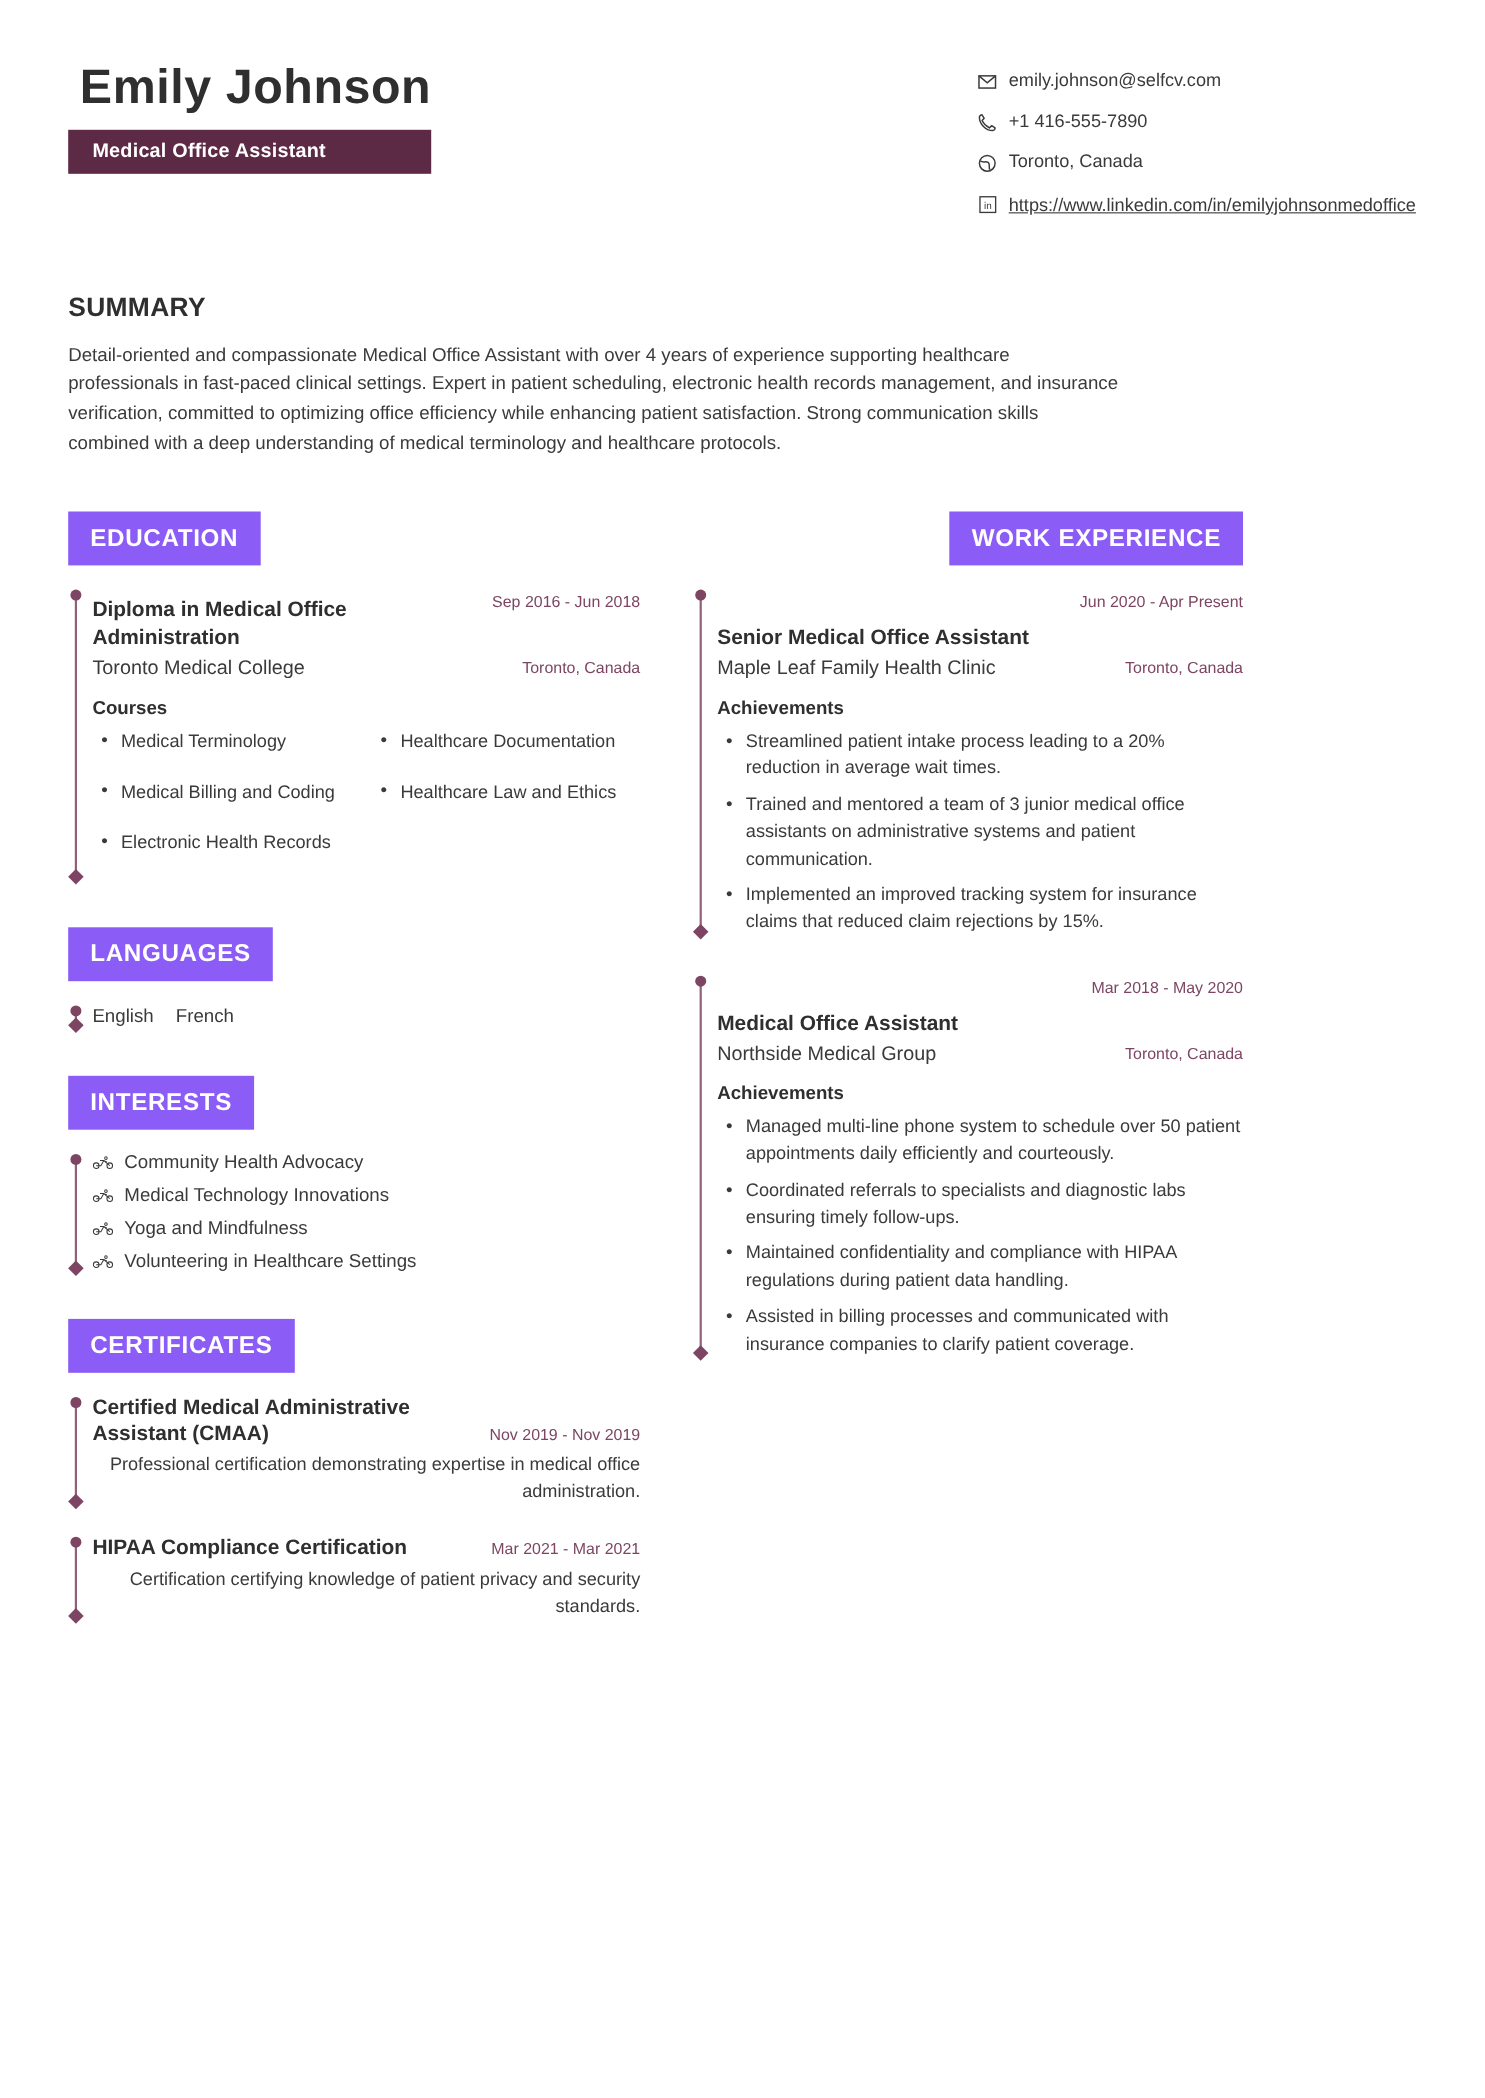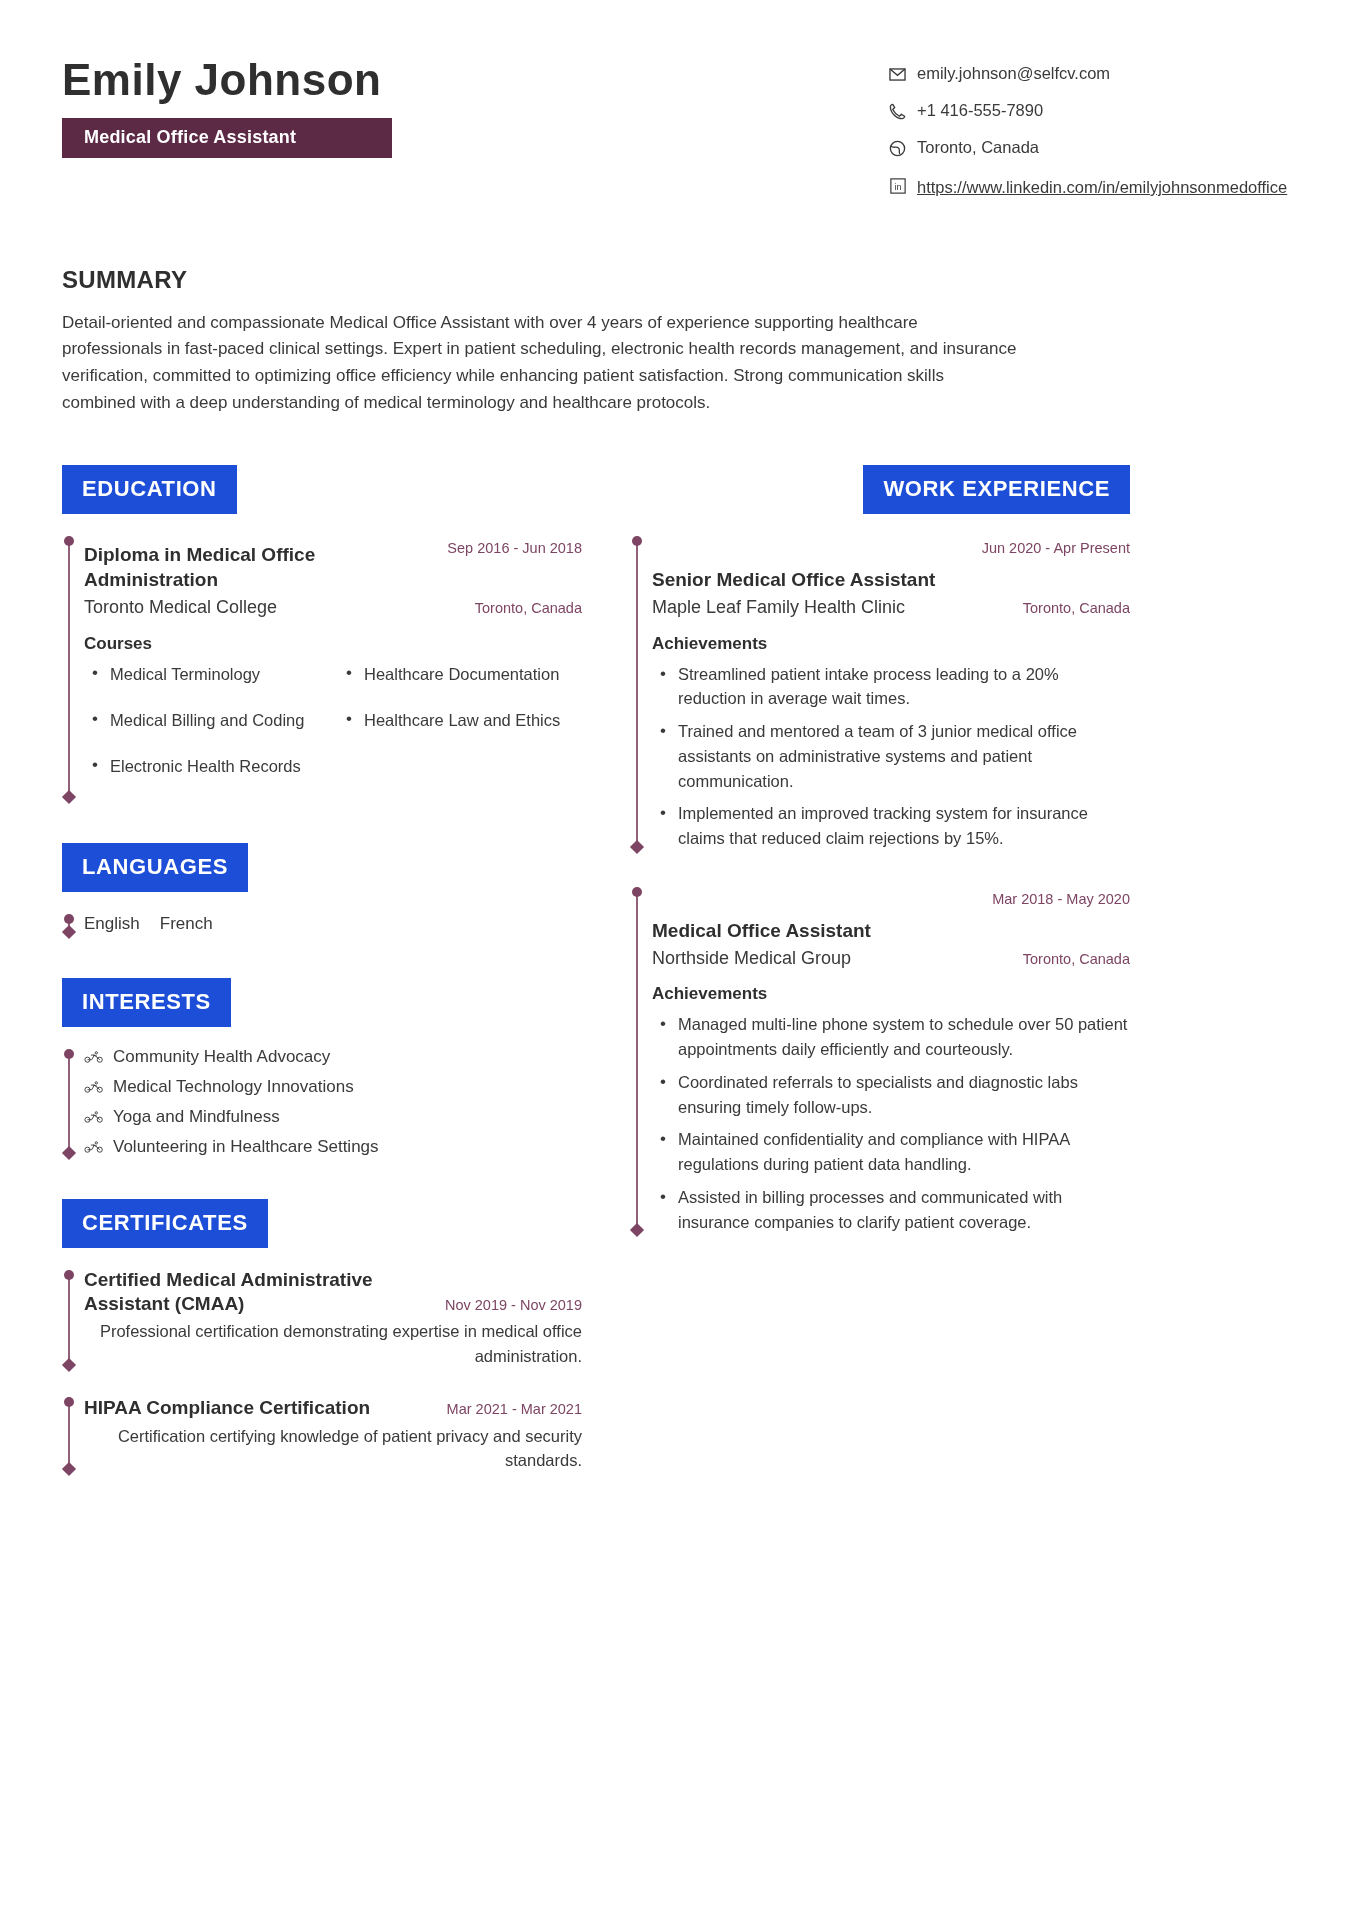--- a/index.html
+++ b/index.html
@@ -9,21 +9,21 @@
     font-family: "Liberation Sans", sans-serif;
     color: #333333;
   }
   .page { position: relative; width: 1350px; height: 1907px; padding: 48px 62px 0 62px; }
 
   
   .header { display: flex; align-items: flex-start; justify-content: space-between; }
   .header-left { padding-top: 8px; }
   .name {
     font-size: 44px; font-weight: 700; letter-spacing: 0.5px;
-    color: #2f2f2f; line-height: 1.08; white-space: nowrap;
+    color: #2f2f2f; line-height: 1.08; white-space: nowrap; text-align: right;
   }
   .title-banner {
     margin-top: 14px; background: #5d2a46; color: #ffffff;
     font-size: 18px; font-weight: 700; letter-spacing: 0.2px;
     padding: 9px 22px 10px 22px; display: inline-block; min-width: 330px;
   }
   .contacts { padding-top: 16px; width: 400px; }
   .contact-row { display: flex; align-items: flex-start; gap: 10px; margin-bottom: 17px; font-size: 16.5px; color: #3a3a3a; }
   .contact-row .ic { width: 19px; min-width: 19px; height: 19px; display: inline-flex; align-items: center; justify-content: center; margin-top: 1px; }
   .contact-row .ic svg { display: block; }
@@ -36,21 +36,21 @@
     color: #2f2f2f; margin-bottom: 16px;
   }
   .summary p { font-size: 17px; line-height: 1.58; color: #3a3a3a; max-width: 960px; }
 
   
   .columns { display: flex; margin-top: 48px; gap: 0; }
   .col-left { width: 520px; }
   .col-right { width: 500px; margin-left: 48px; }
 
   .section-banner {
-    background: #1d4ed8; color: #ffffff; font-size: 22px; font-weight: 700;
+    background: #8b5cf6; color: #ffffff; font-size: 22px; font-weight: 700;
     letter-spacing: 0.6px; padding: 11px 20px 12px 20px; display: inline-block;
   }
   .banner-wrap { margin-bottom: 20px; }
   .banner-wrap.right { text-align: right; }
 
   
   .tl { position: relative; padding-left: 22px; }
   .tl-line {
     position: absolute; left: 6px; top: 7px; bottom: 7px;
     width: 1.6px; background: #8f6078;

